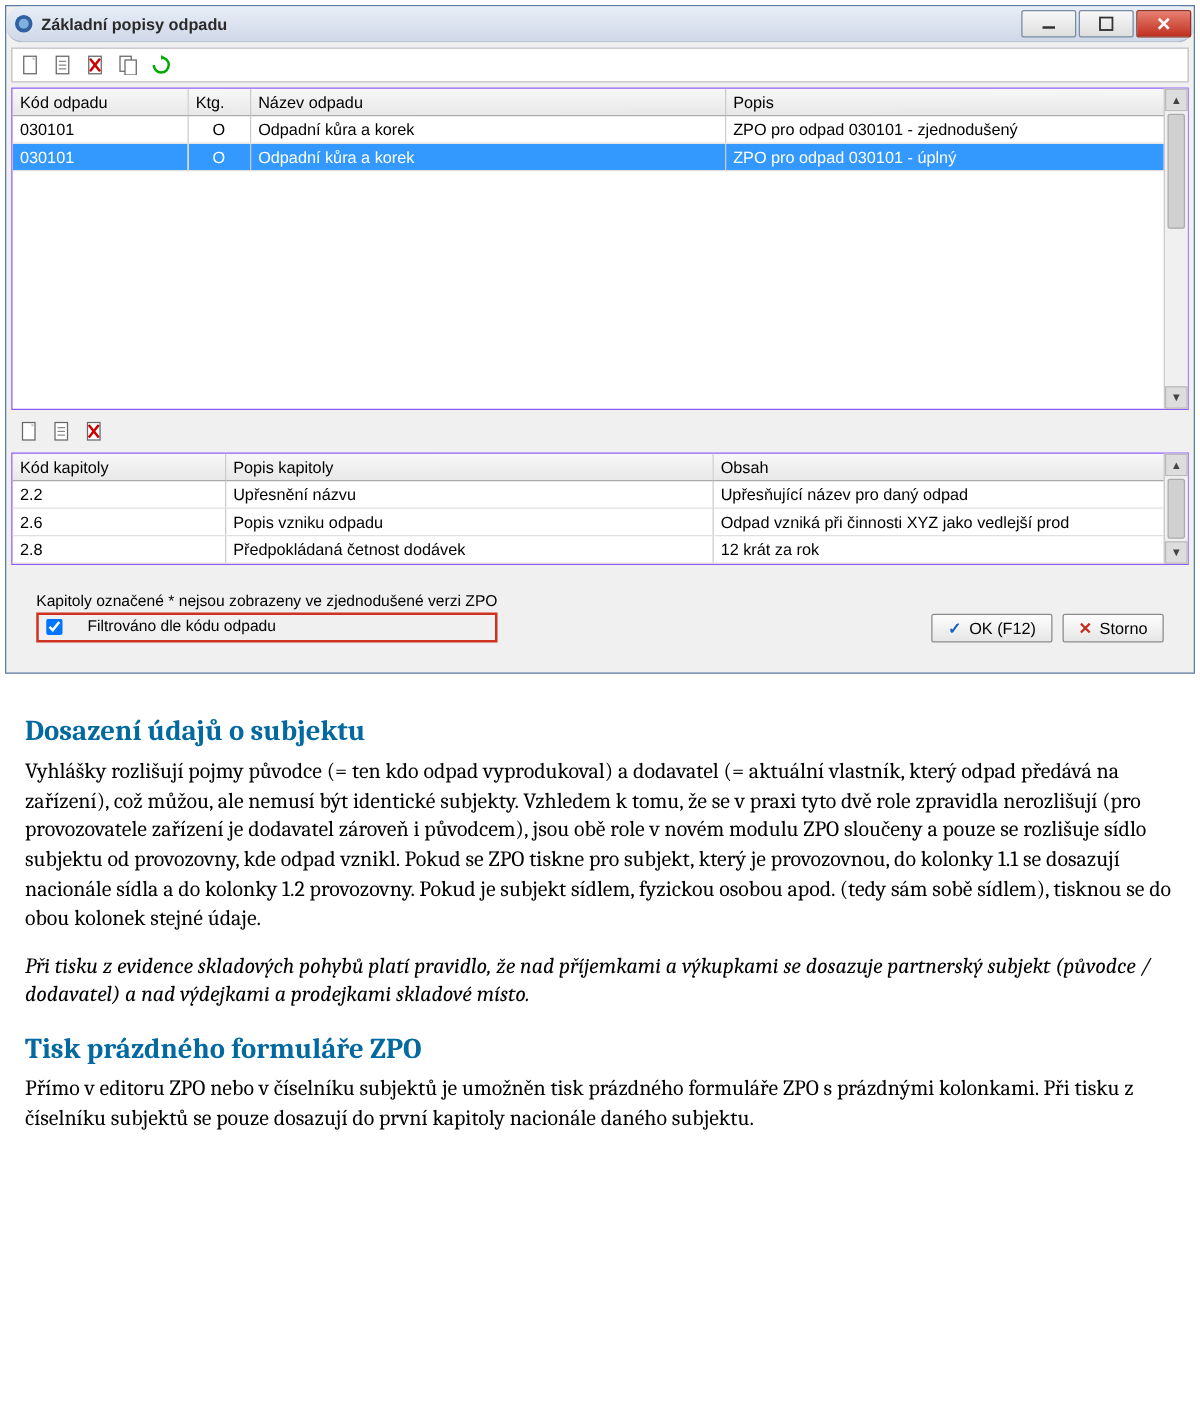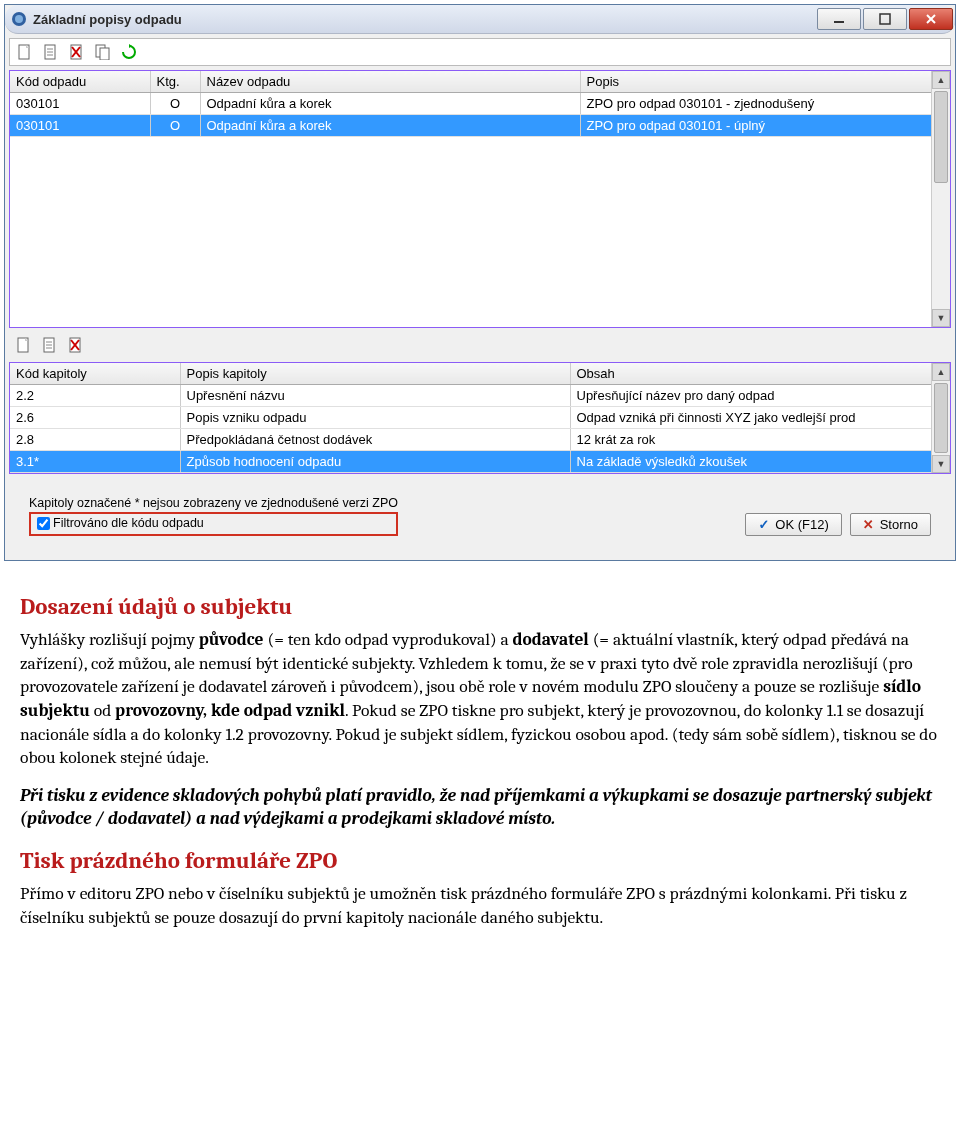--- a/index.html
+++ b/index.html
@@ -149,21 +149,21 @@
     display: flex;
     flex-direction: column;
     gap: 2px;
     font-size: 12.5px;
   }
   .red-box {
     border: 2px solid #d03020;
     padding: 2px 10px 4px 6px;
     display: inline-flex;
     align-items: center;
-    gap: 3px;
+    gap: 20px;
   }
   .red-box input[type=checkbox]{
     margin: 0;
   }
   .footer-right {
     display: flex; gap: 8px;
   }
   .dlg-btn {
     display: inline-flex;
     align-items: center;
@@ -178,27 +178,27 @@
   .dlg-btn .cross { color: #c03020; font-weight: bold; }
 
   .doc {
     padding: 12px 20px 30px 20px;
     font-family: Cambria, Georgia, serif;
     font-size: 17.5px;
     line-height: 1.35;
     color: #000;
   }
   .doc h2 {
-    color: #b91c1c;
+    color: #0369a1;
     font-size: 23px;
     margin: 14px 0 4px 0;
     font-family: Cambria, Georgia, serif;
   }
   .doc p { margin: 6px 0 14px 0; }
-  .doc .bold { font-weight: bold; }
+  .doc .bold { font-weight: normal; }
   .doc .italic { font-style: italic; }
 </style>
 </head>
 <body>
 
 <div class="window">
 
   <div class="titlebar">
     <div class="titlebar-left">
       <span class="app-icon">
@@ -355,25 +355,20 @@
             <tr>
               <td>2.6</td>
               <td>Popis vzniku odpadu</td>
               <td>Odpad vzniká při činnosti XYZ jako vedlejší prod</td>
             </tr>
             <tr>
               <td>2.8</td>
               <td>Předpokládaná četnost dodávek</td>
               <td>12 krát za rok</td>
             </tr>
-            <tr class="selected">
-              <td>3.1*</td>
-              <td>Způsob hodnocení odpadu</td>
-              <td>Na základě výsledků zkoušek</td>
-            </tr>
           </tbody>
       </table>
     </div>
     <div class="scrollbar-v">
       <div class="arrow">▲</div>
       <div class="track">
           <div class="thumb" style="top:2px;bottom:2px"></div>
         </div>
       <div class="arrow" style="position:absolute;bottom:0;left:0;right:0">▼</div>
     </div>

